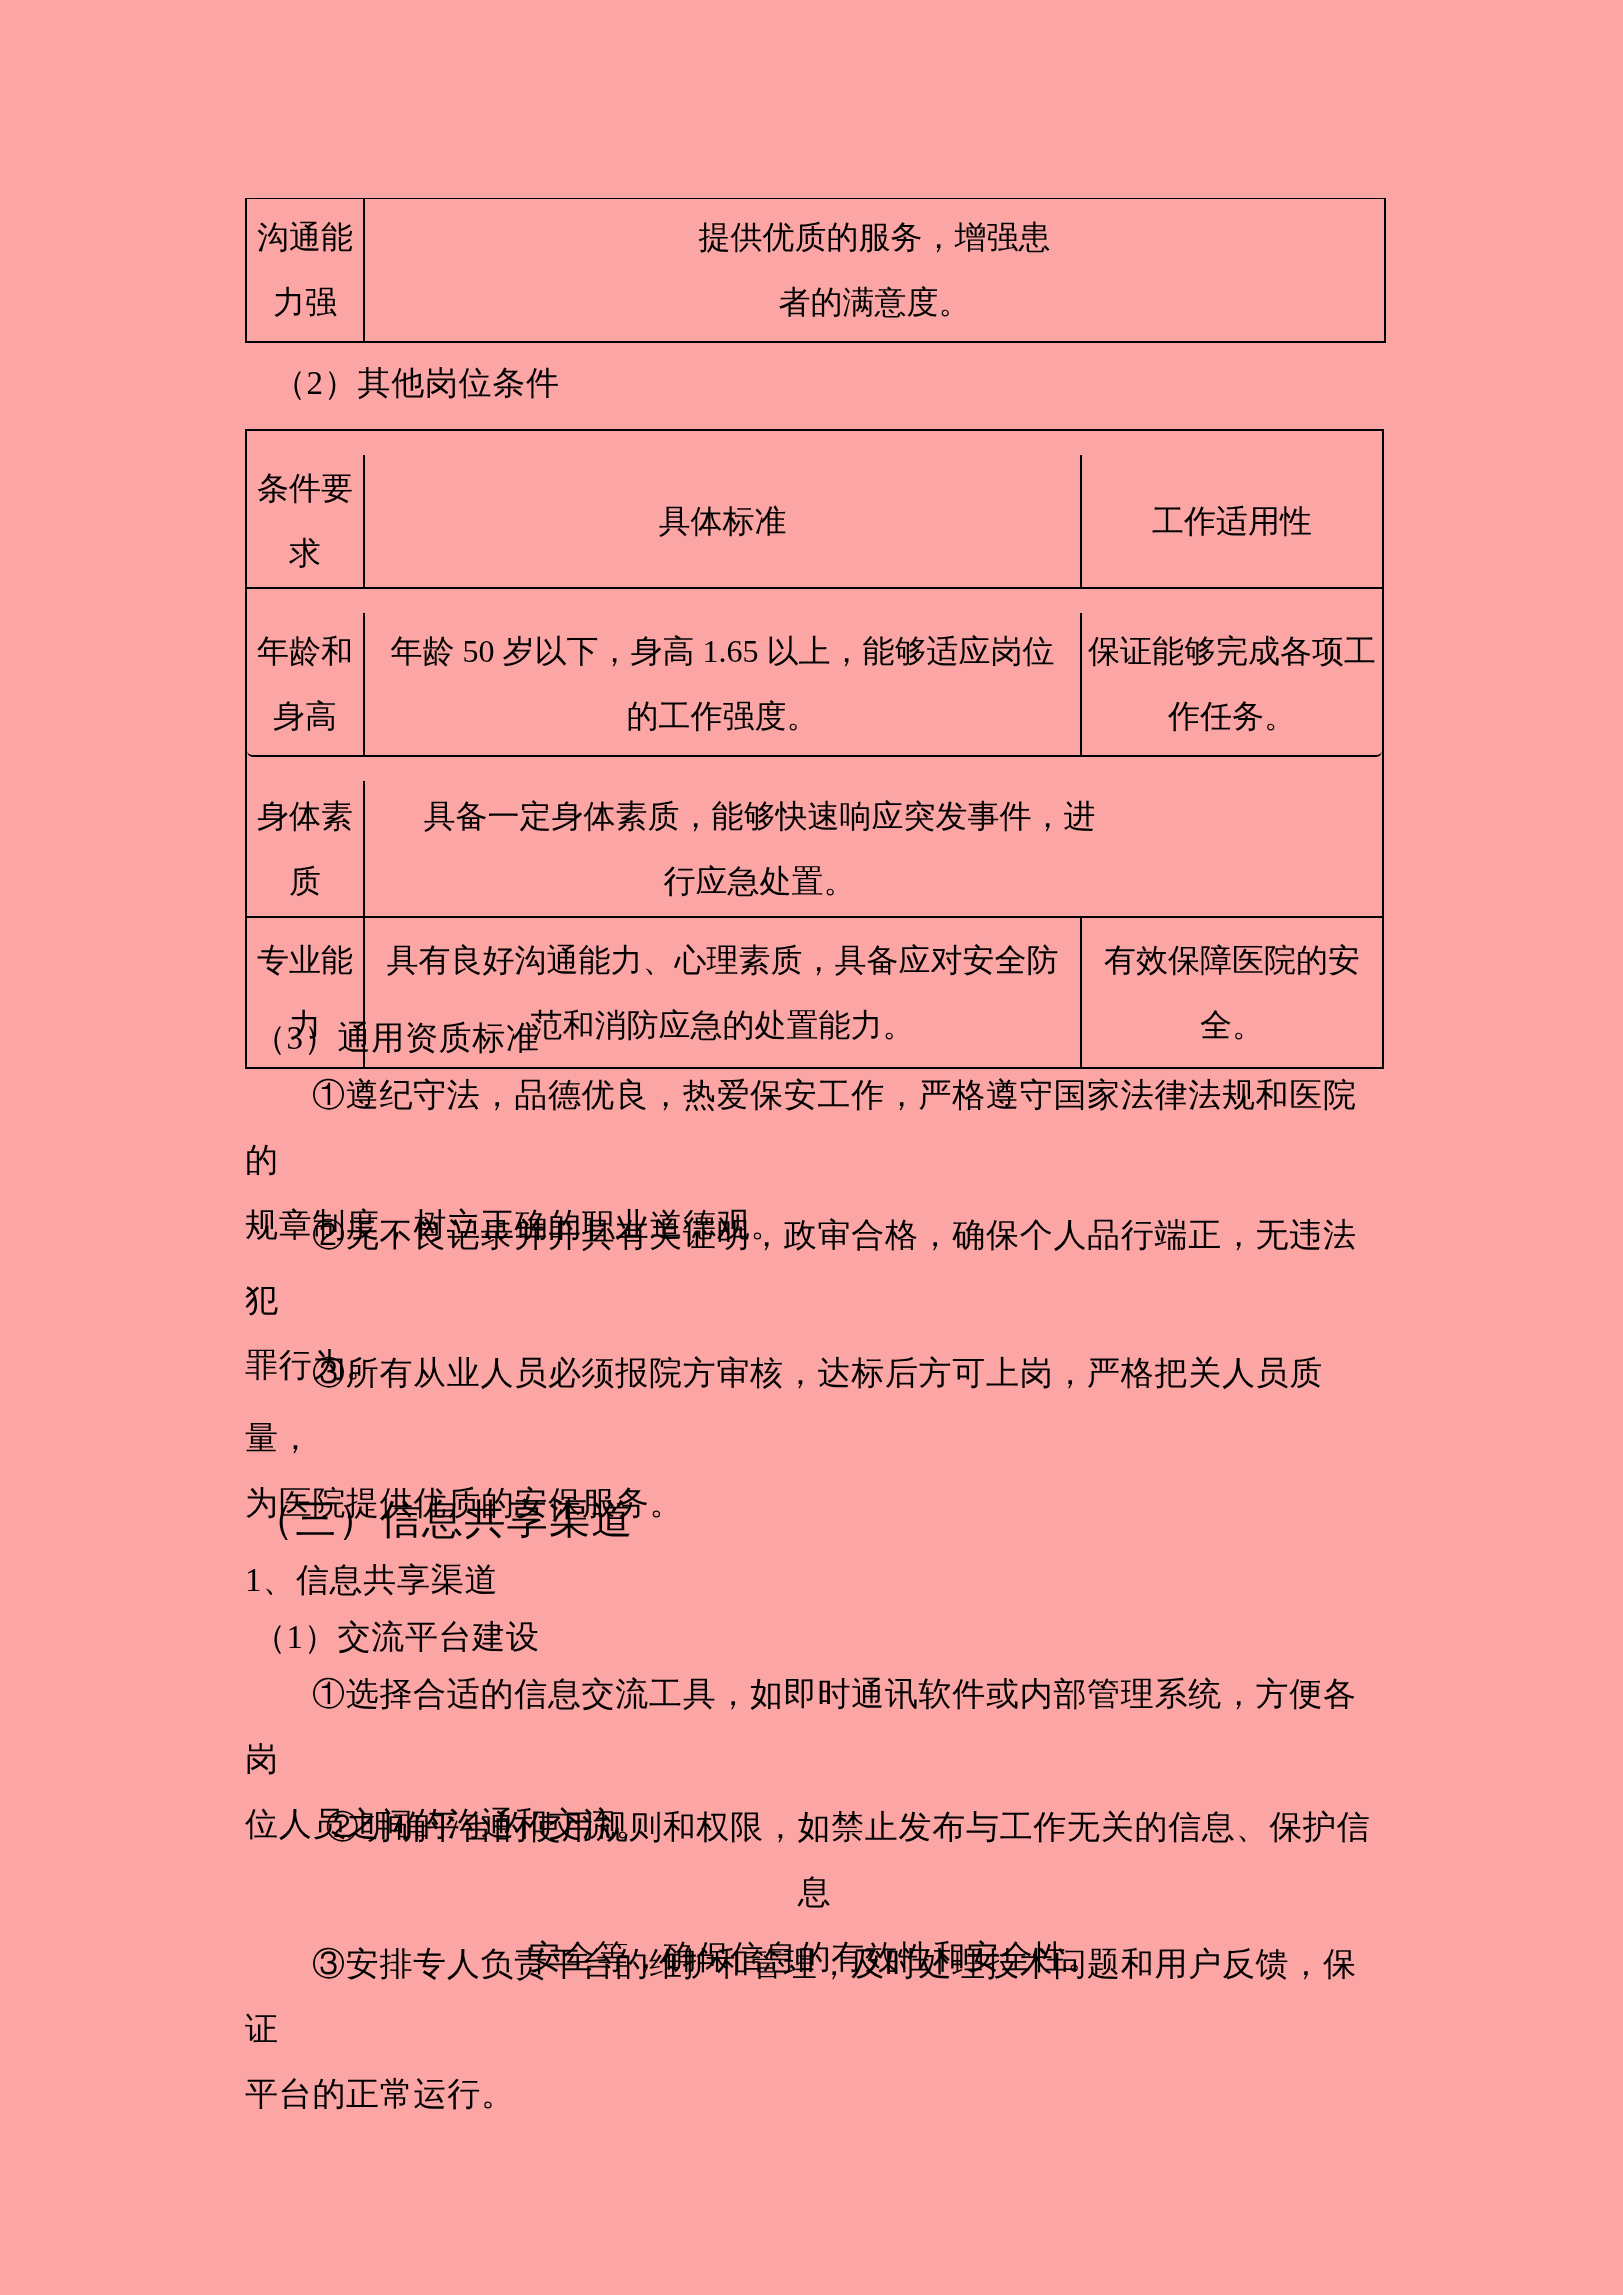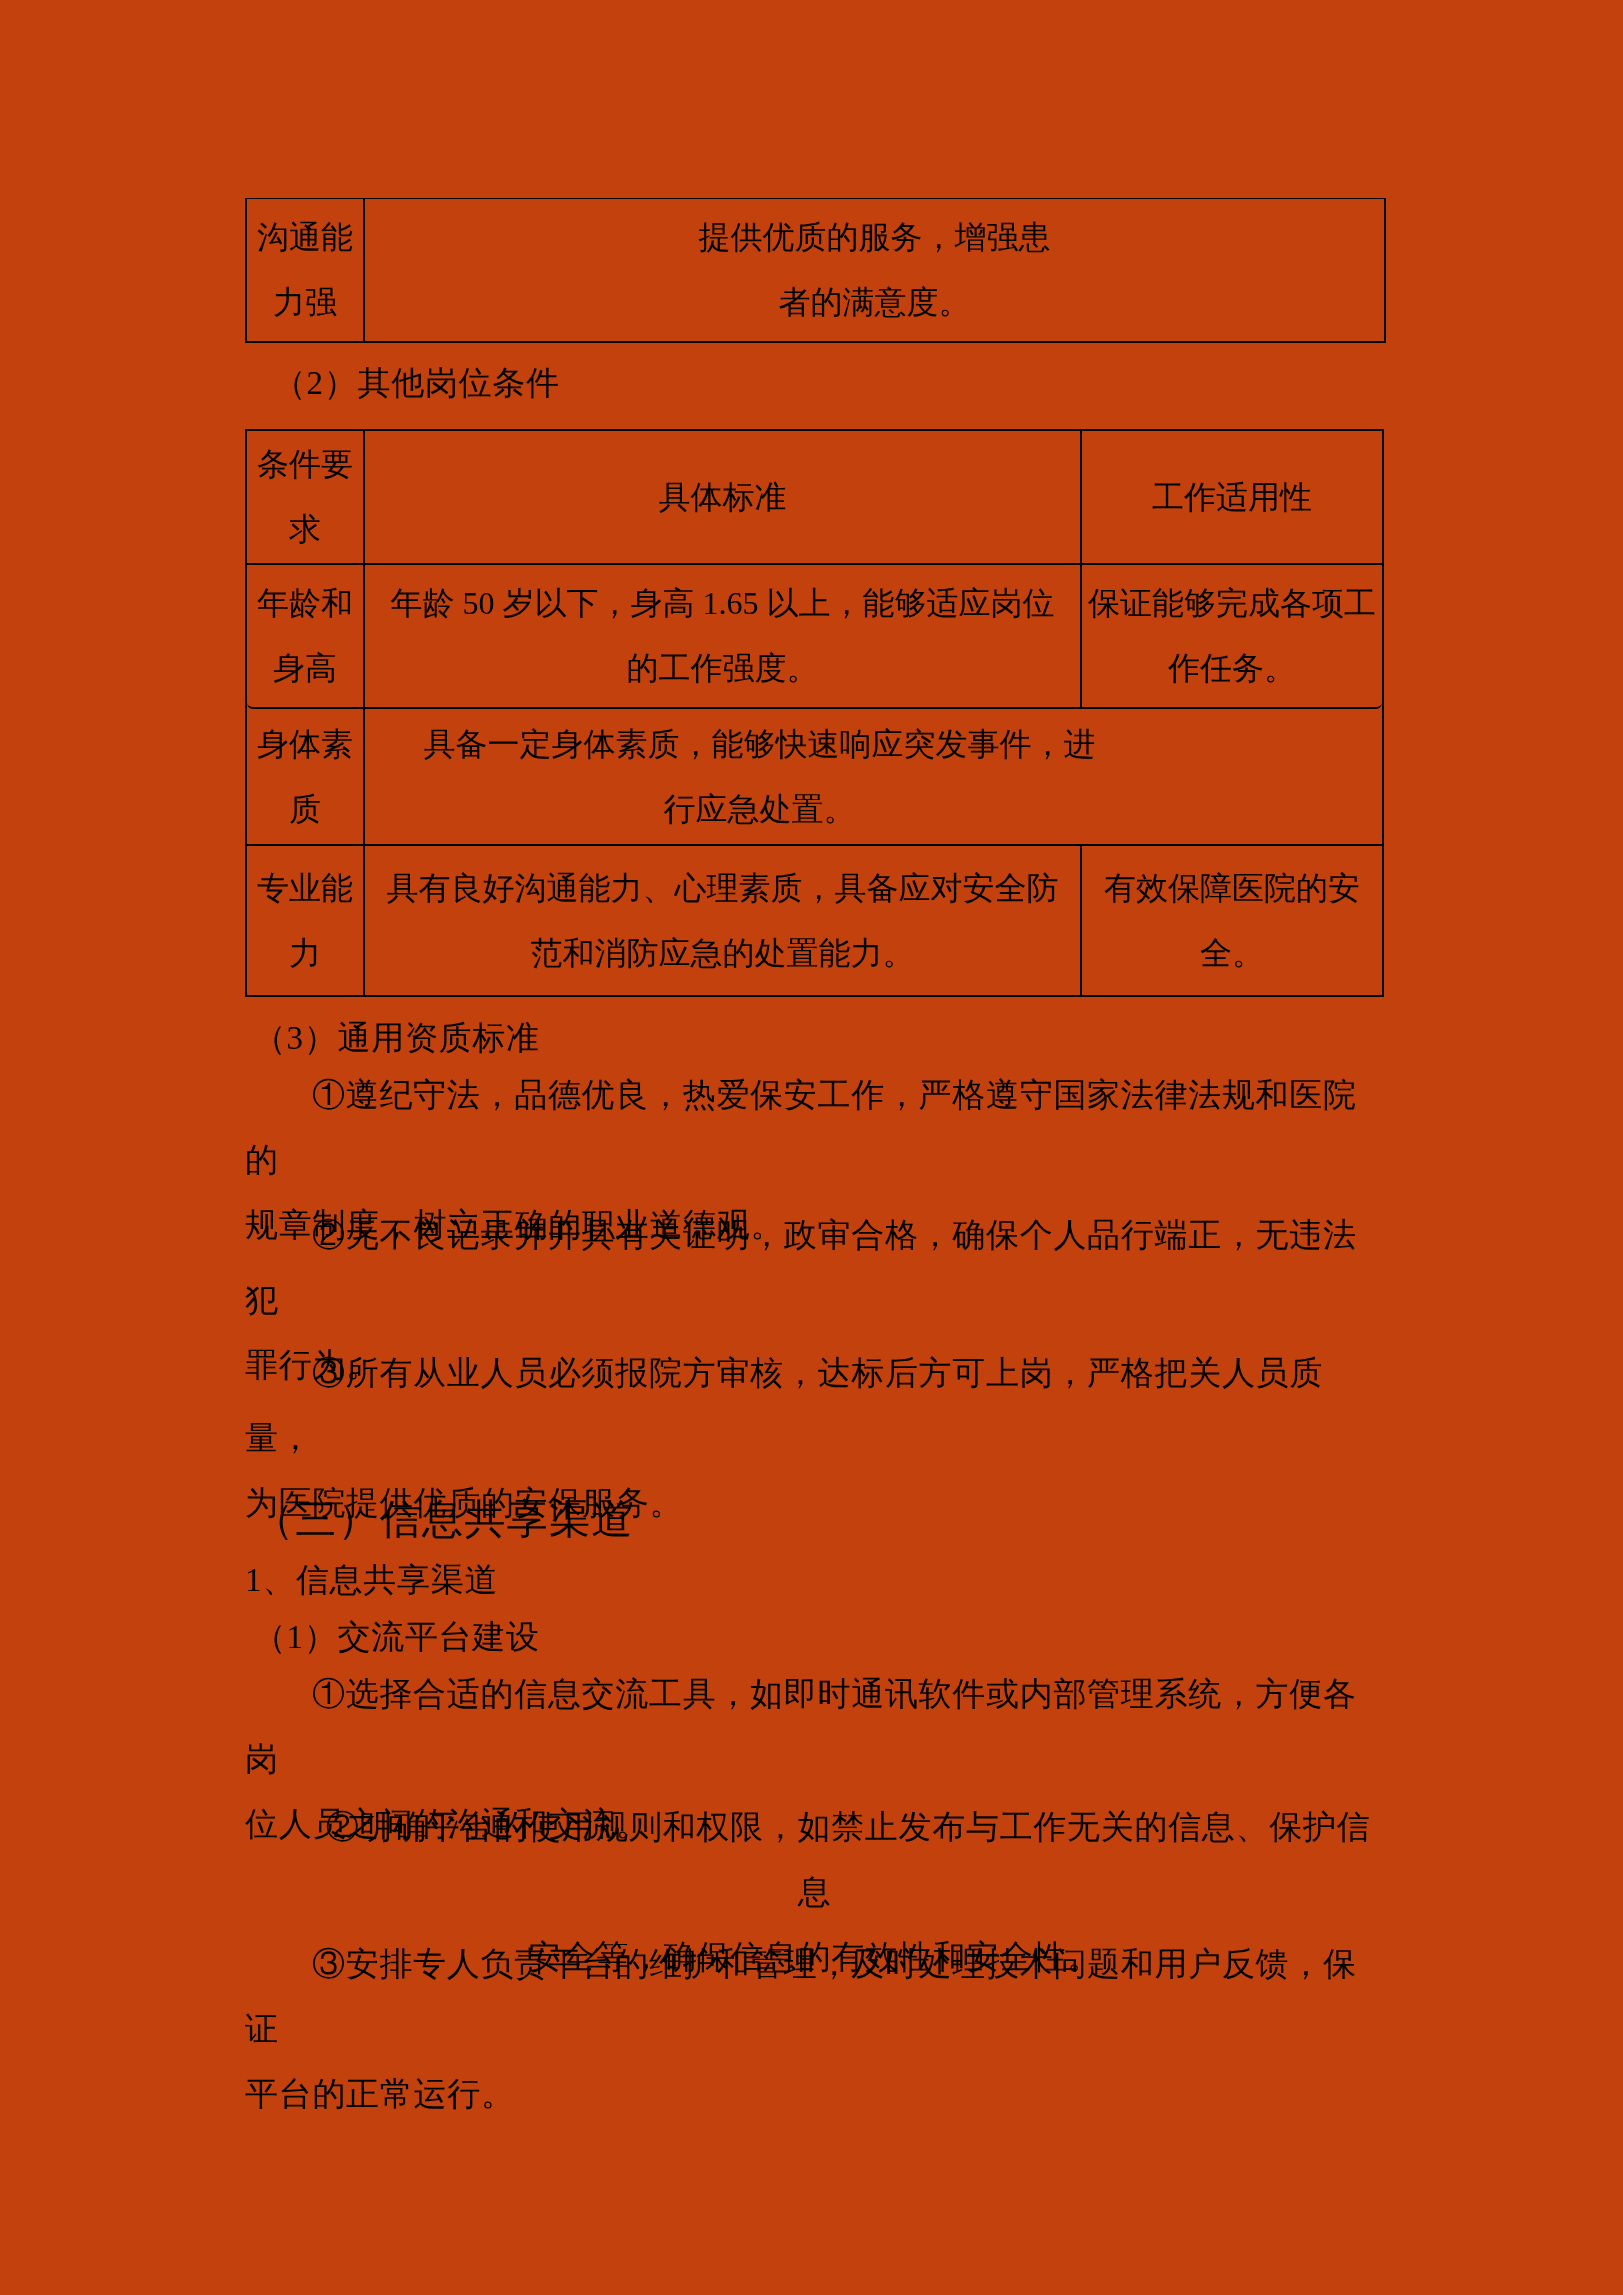--- a/index.html
+++ b/index.html
@@ -1,20 +1,20 @@
 <!DOCTYPE html>
 <html style="font-size:10.5px"><head>
 <meta charset="utf-8">
 <style>
   html,body{margin:0;padding:0;background:#888;}
   .page{
     position:relative;
     width:1623px;
     height:2295px;
-    background:#c2410c;
+    background:#fca5a5;
     font-family:"Liberation Serif","DejaVu Serif",serif;
     color:#000;
     overflow:hidden;
   }
   
   .txt{
     position:absolute;
     left:245px;
     width:1139px;
     font-size:33px;
@@ -36,21 +36,21 @@
     box-sizing:border-box;
     border:2px solid #000;
     border-bottom-width:2.6px;
     font-size:32px;
     line-height:65px;
   }
   .tbl .row{
     display:flex;
     box-sizing:border-box;
   }
-  .tbl .row:not(:last-child){ border-bottom:2.6px solid #000; }
+  .tbl .row:not(:last-child){ border-bottom:2.6px solid #000;margin-top:24px; }
   .tbl .cell{
     box-sizing:border-box;
     display:flex;
     align-items:center;
     justify-content:center;
     text-align:center;
     white-space:pre-line;
     padding:0 2.6px;
     overflow:hidden;
   }

